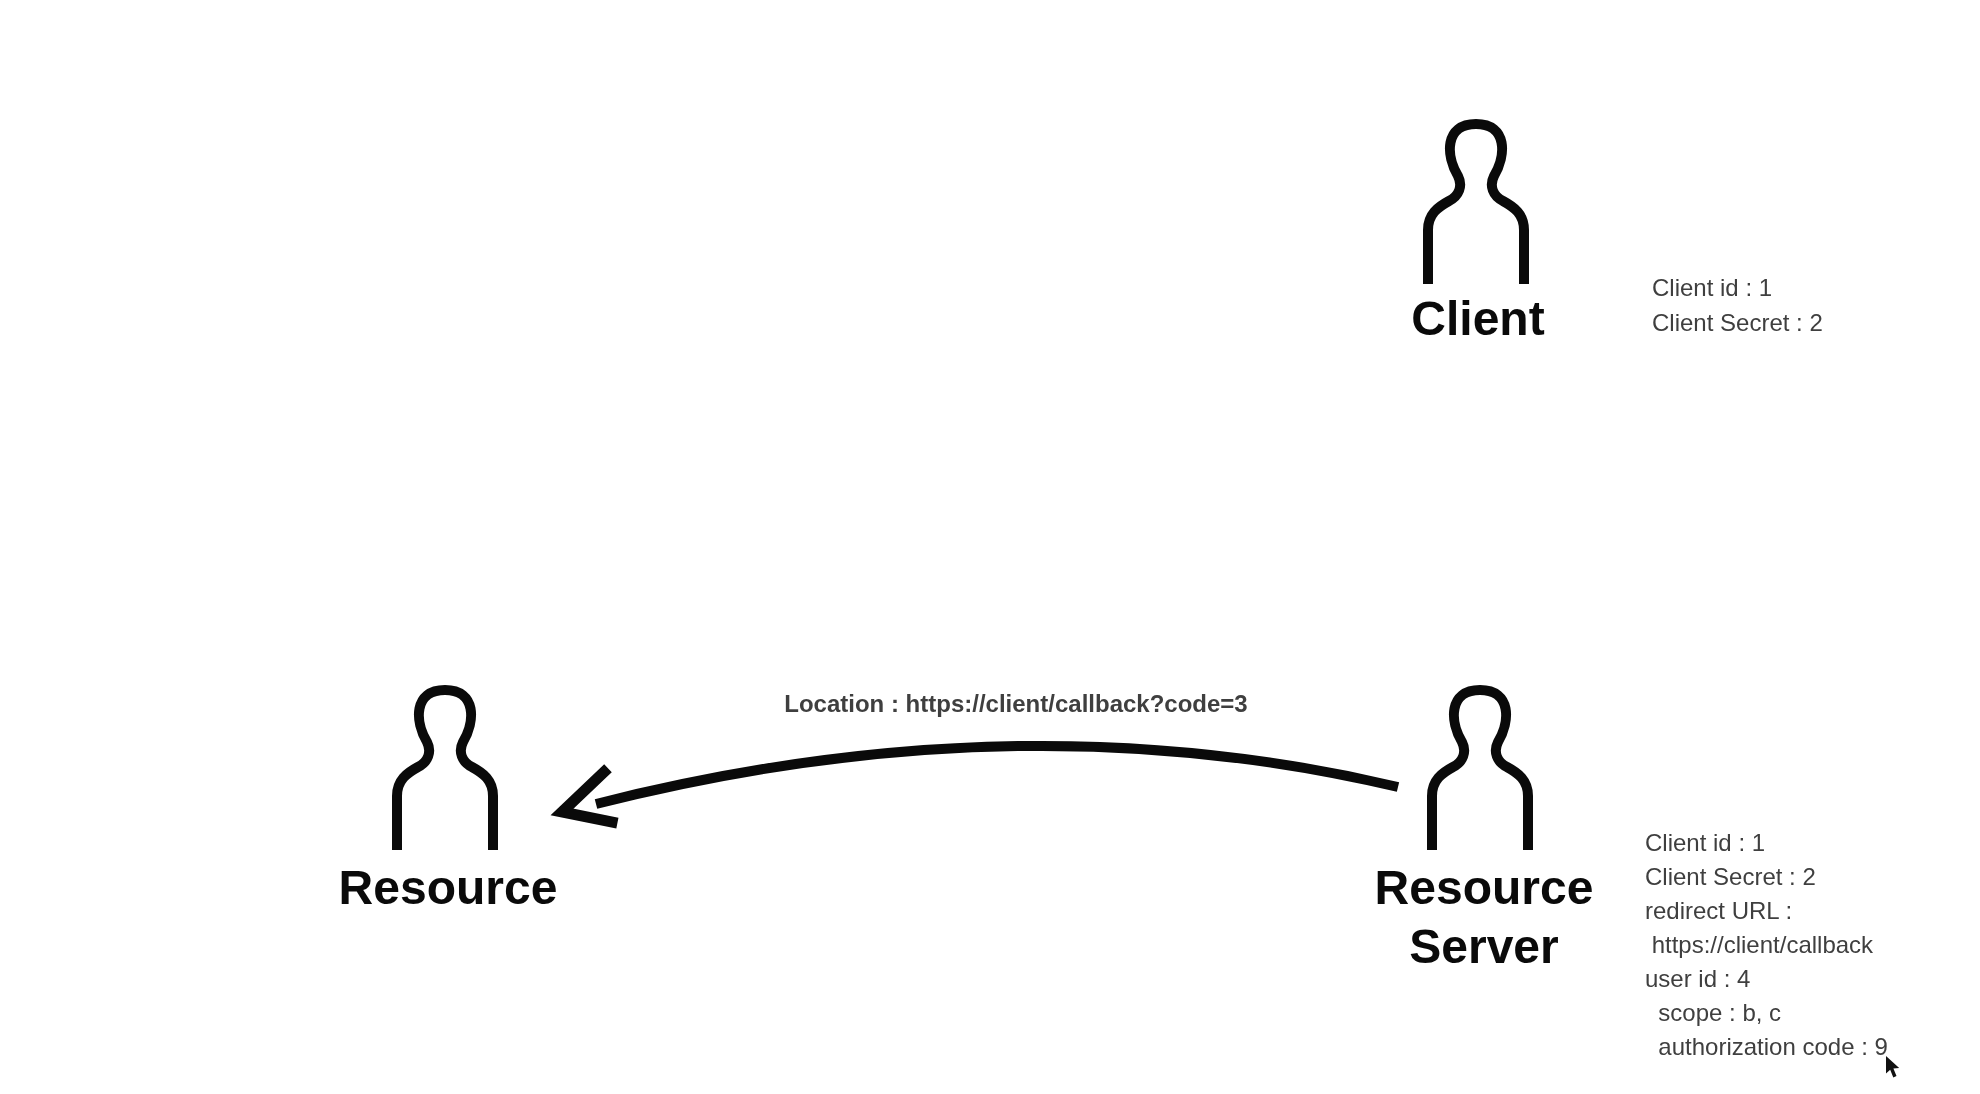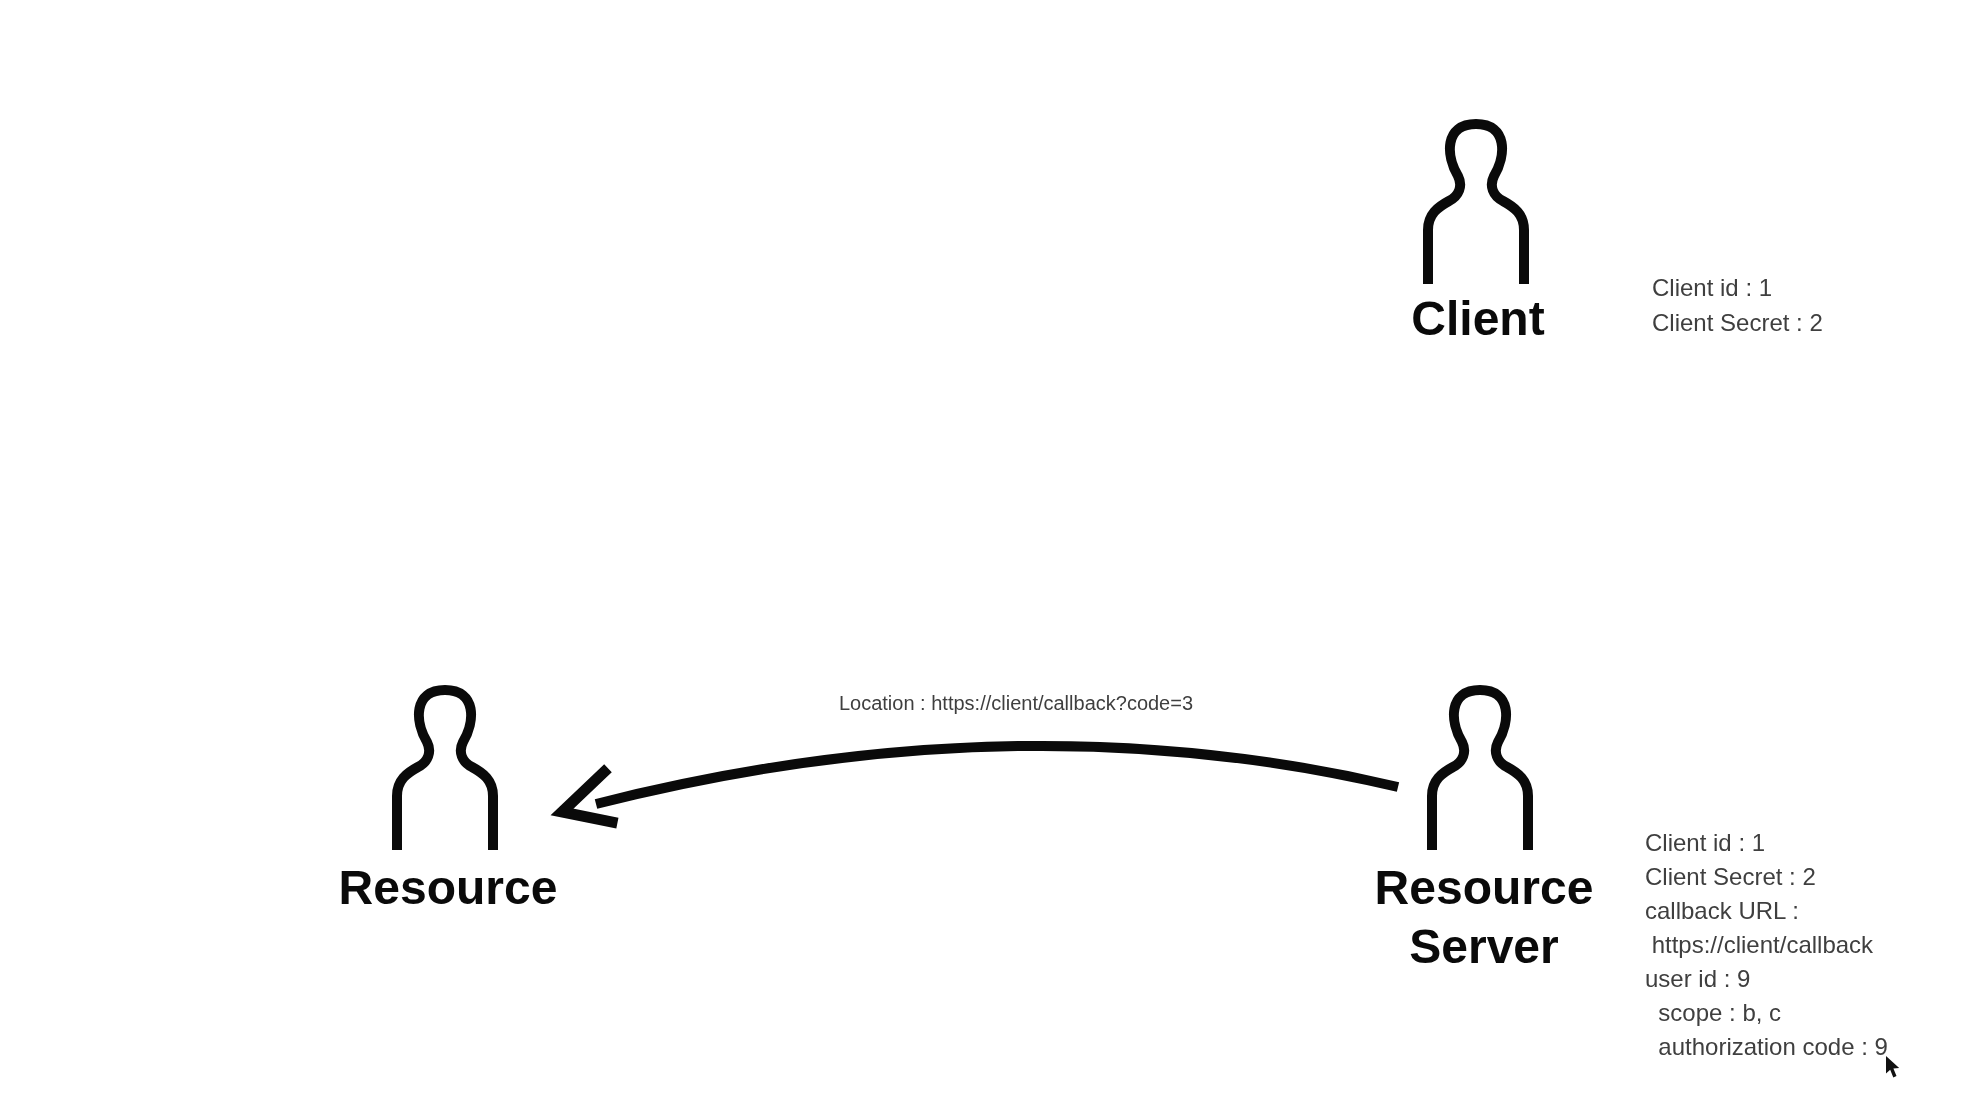--- a/index.html
+++ b/index.html
@@ -47,24 +47,25 @@
     color: #3f3f3f;
   }
   .details .line {
     white-space: pre;
   }
   .details.tight {
     line-height: 34px;
   }
   .arrow-label {
     position: absolute;
-    font-size: 20px;
+    font-size: 24px;
     line-height: 35px;
     color: #3f3f3f;
     text-align: center;
+    font-weight: bold;
   }
 </style>
 </head>
 <body>
 
 <div class="stage">
 
   <svg class="overlay" viewBox="0 0 1980 1094" aria-hidden="true">
     <defs>
       <symbol id="person-sym" viewBox="0 0 116 172">
@@ -99,20 +100,20 @@
   <svg class="person" style="left:1422px; top:678px;" viewBox="0 0 116 172">
     <use href="#person-sym" width="116" height="172"></use>
   </svg>
   <div class="actor-label" style="left:1344px; top:858px; width:280px;">
     <div>Resource</div>
     <div>Server</div>
   </div>
   <div class="details tight" style="left:1645px; top:826px;">
     <div class="line">Client id : 1</div>
     <div class="line">Client Secret : 2</div>
-    <div class="line">callback URL :</div>
+    <div class="line">redirect URL :</div>
     <div class="line"> https://client/callback</div>
-    <div class="line">user id : 9</div>
+    <div class="line">user id : 4</div>
     <div class="line">  scope : b, c</div>
     <div class="line">  authorization code : 9</div>
   </div>
 
 </div>
 
 </body></html>

